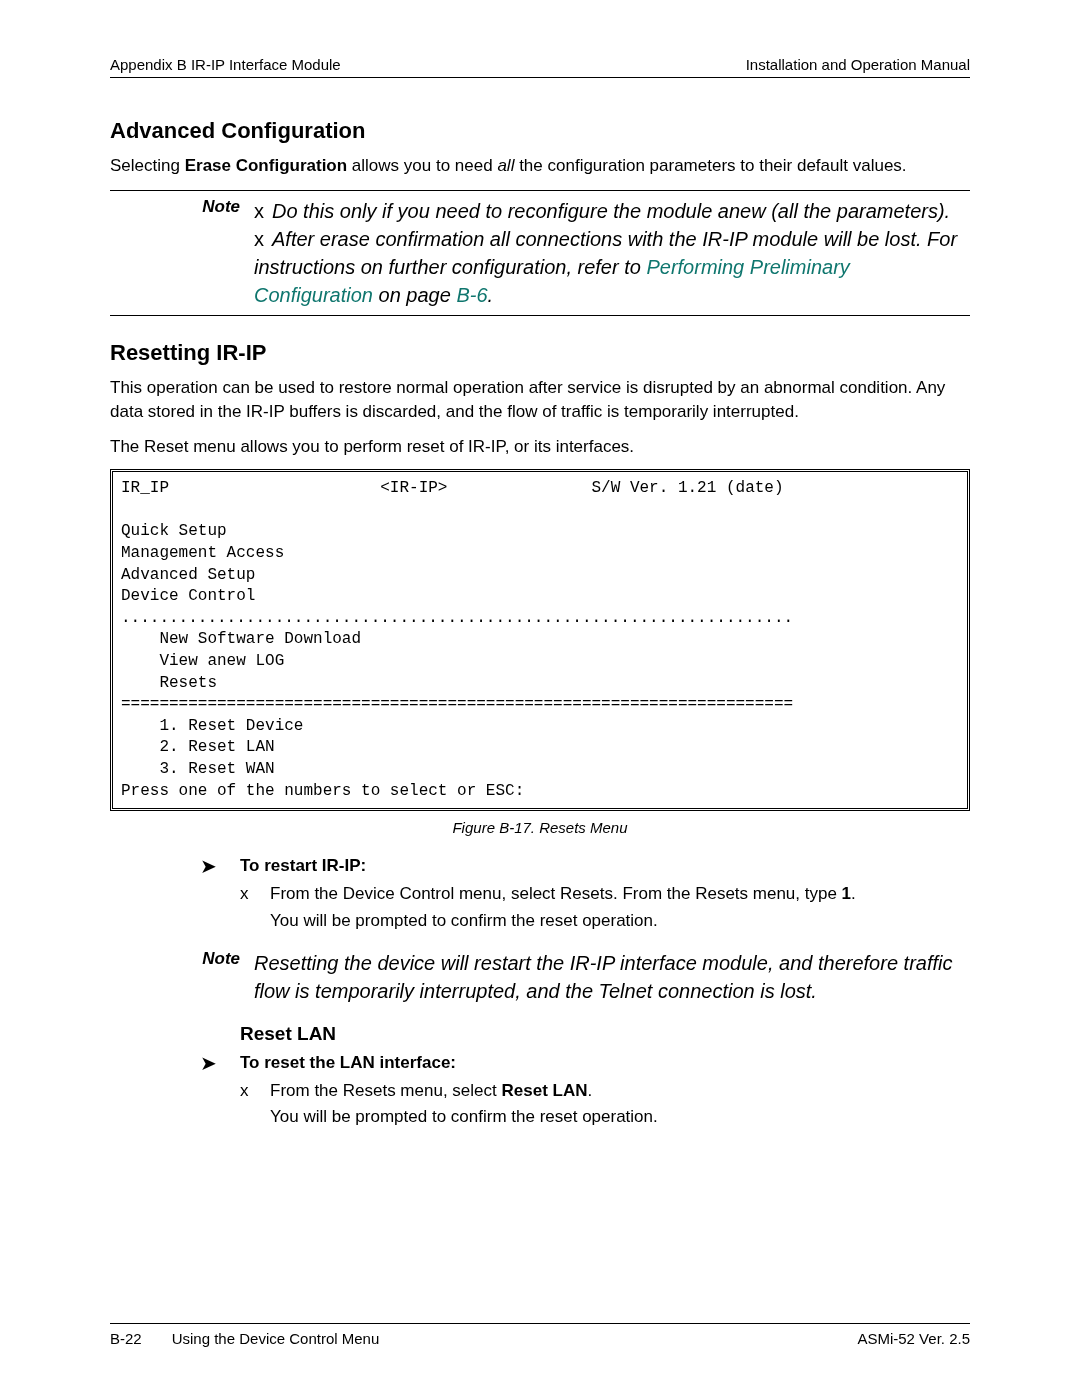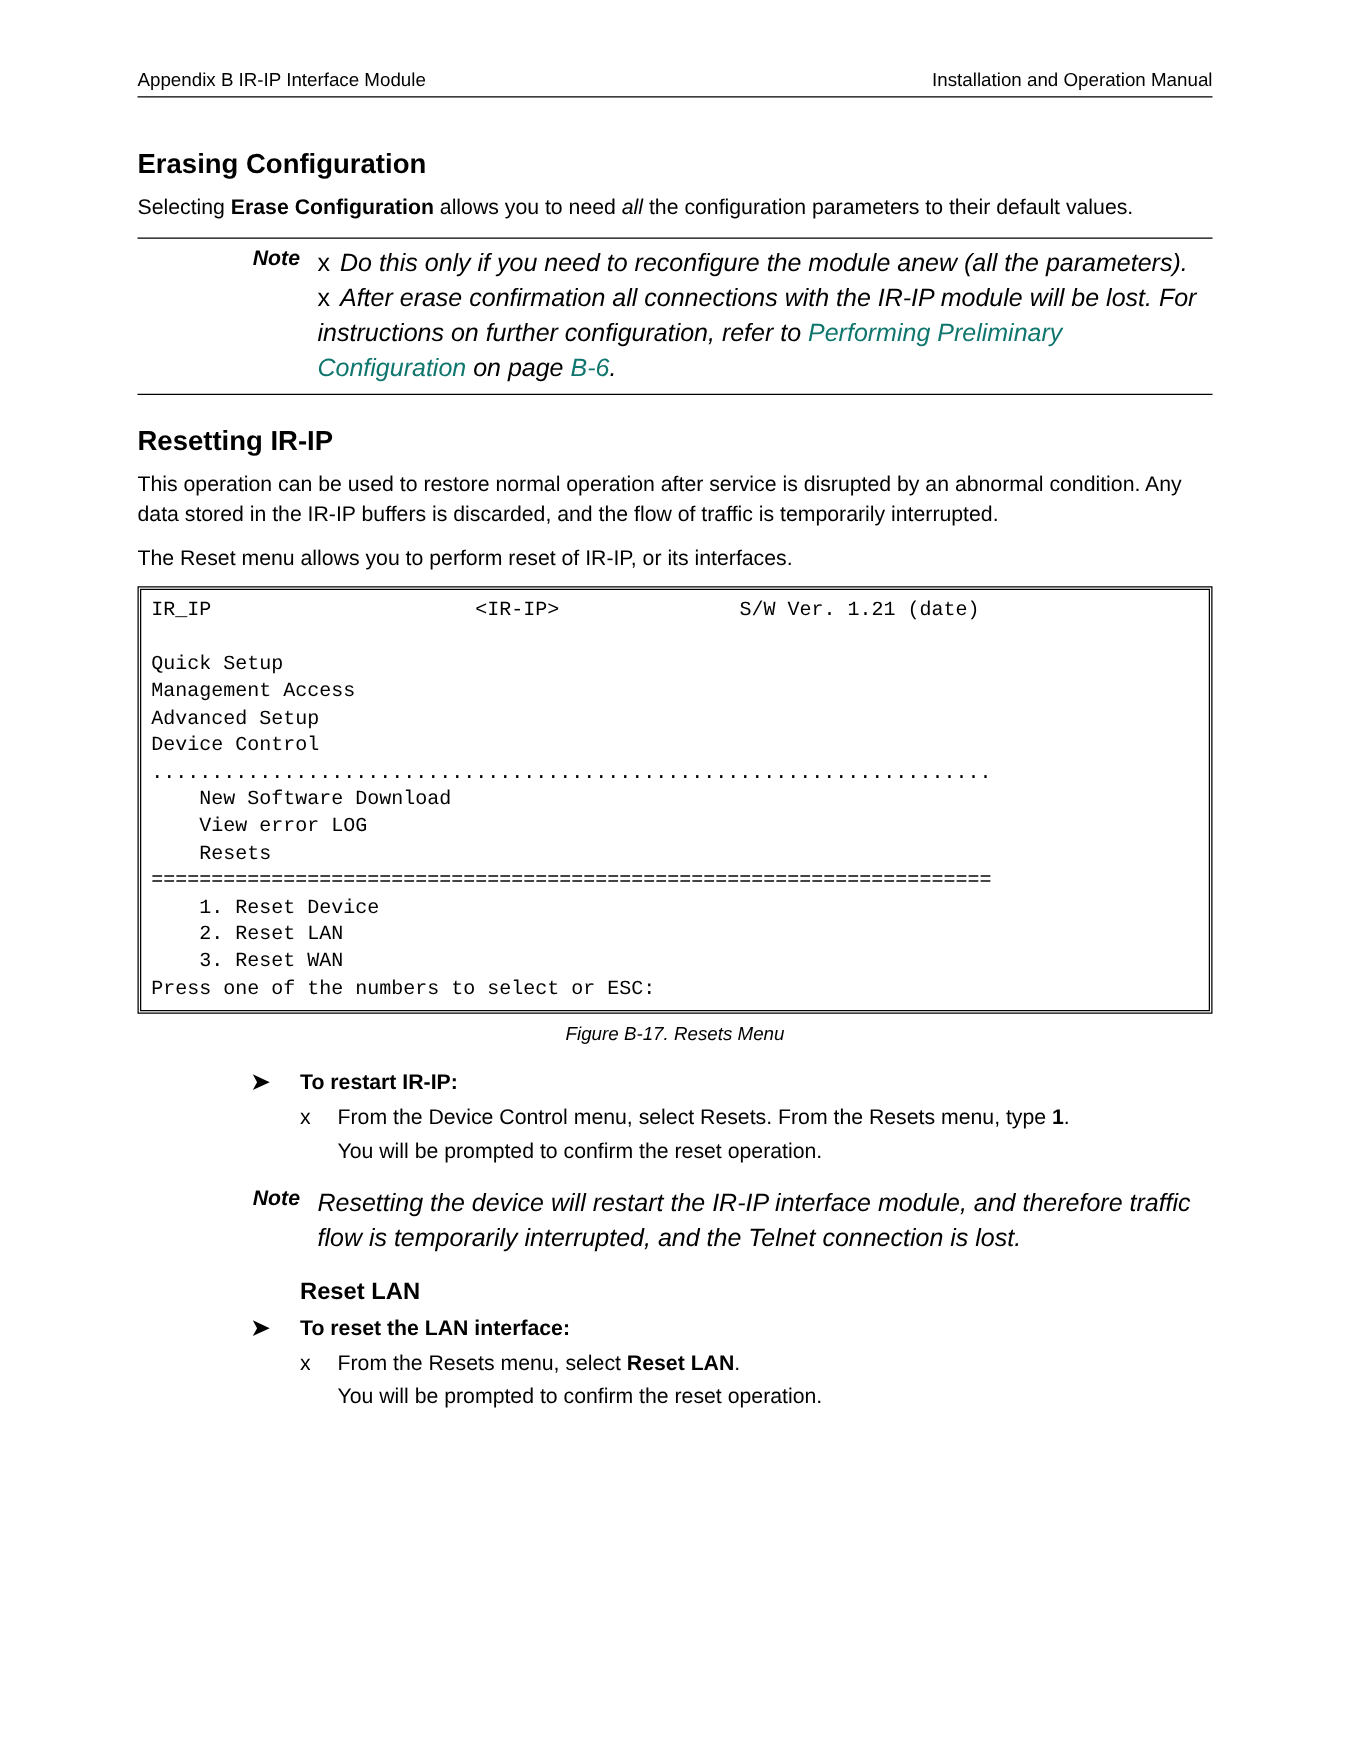--- a/index.html
+++ b/index.html
@@ -150,21 +150,21 @@
 
 <div class="page">
 
   <div class="header-row">
     <span>Appendix B  IR-IP Interface Module</span>
     <span>Installation and Operation Manual</span>
   </div>
 
   <div class="content">
 
-    <h2 class="section">Erasing Configuration</h2>
+    <h2 class="section">Advanced Configuration</h2>
 
     <p class="body indent">
       <span>Selecting </span><b>Erase Configuration</b><span> allows you to need </span><i>all</i><span> the configuration parameters to their default values.</span>
     </p>
 
     <div class="note-row">
       <div class="note-label">Note</div>
       <div class="note-body">
         <div><span class="x">x</span><span>Do this only if you need to reconfigure the module anew (all the parameters).</span></div>
         <div><span class="x">x</span><span>After erase confirmation all connections with the IR-IP module will be lost. For instructions on further configuration, refer to </span><span class="link">Performing Preliminary Configuration</span><span> on page </span><span class="link">B-6</span><span>.</span></div>
@@ -177,21 +177,21 @@
     <p class="body indent" style="margin-bottom:0">The Reset menu allows you to perform reset of IR-IP, or its interfaces.</p>
 
     <div class="terminal"><span>IR_IP</span>                      <span>&lt;IR-IP&gt;</span>               <span>S/W Ver. 1.21 (date)</span>
 
 <span>Quick Setup</span>
 <span>Management Access</span>
 <span>Advanced Setup</span>
 <span>Device Control</span>
 <span>......................................................................</span>
 <span>    New Software Download</span>
-<span>    View error LOG</span>
+<span>    View anew LOG</span>
 <span>    Resets</span>
 <span>======================================================================</span>
 <span>    1. Reset Device</span>
 <span>    2. Reset LAN</span>
 <span>    3. Reset WAN</span>
 <span>Press one of the numbers to select or ESC:</span></div>
 
     <div class="figcap">Figure B-17.  Resets Menu</div>
 
     <div class="proc-row">
@@ -216,14 +216,24 @@
       <div class="proc-title">To reset the LAN interface:</div>
     </div>
     <div class="step-row">
       <div class="step-x">x</div>
       <div><span>From the Resets menu, select </span><b>Reset LAN</b><span>.</span></div>
     </div>
     <div class="step-result">You will be prompted to confirm the reset operation.</div>
 
   </div>
 
+  <div style="position:absolute; left:110px; right:110px; bottom:50px;">
+    <div class="footer-rule" style="margin-top:0"></div>
+    <div class="footer-row">
+      <div class="footer-left">
+        <span>B-22</span>
+        <span>Using the Device Control Menu</span>
+      </div>
+      <span>ASMi-52 Ver. 2.5</span>
+    </div>
+  </div>
 
 </div>
 
 </body></html>

